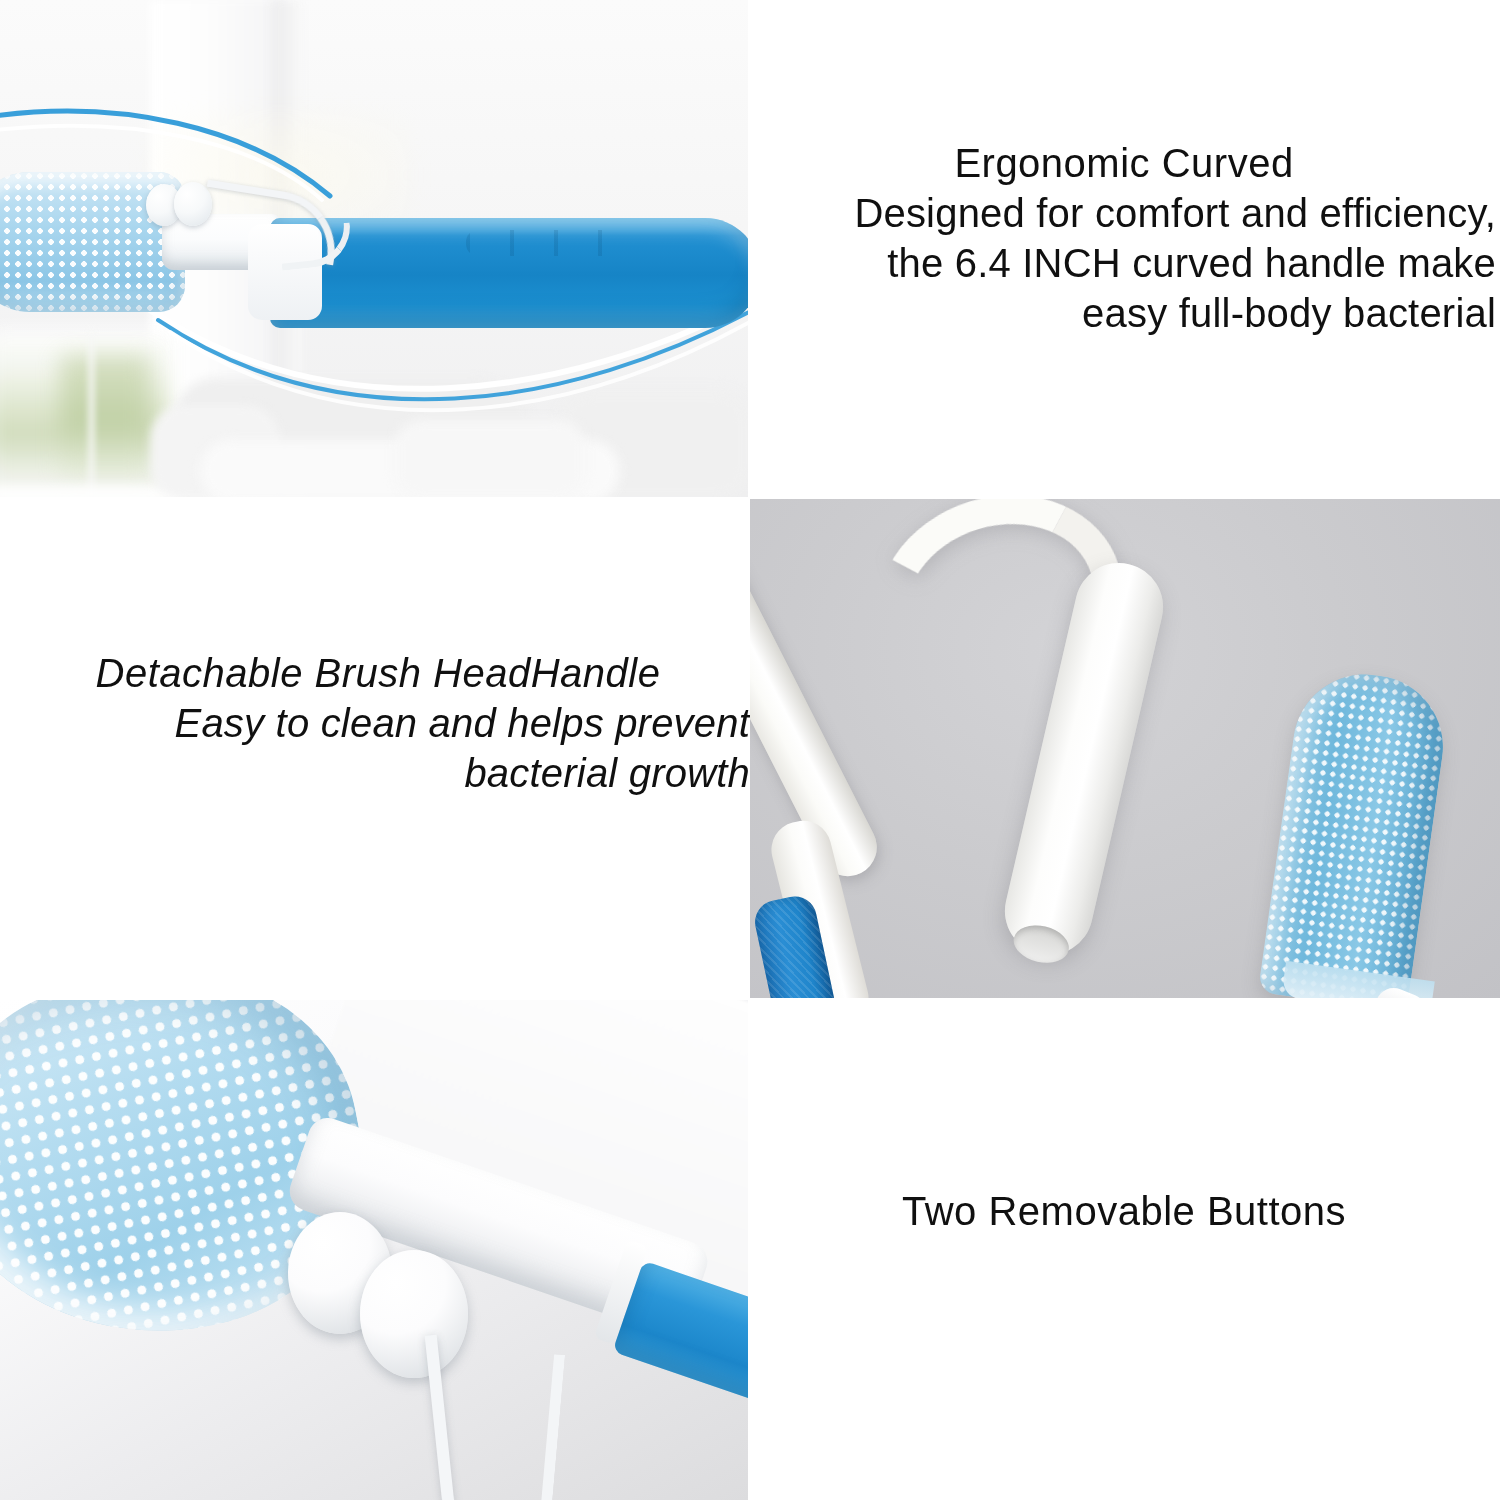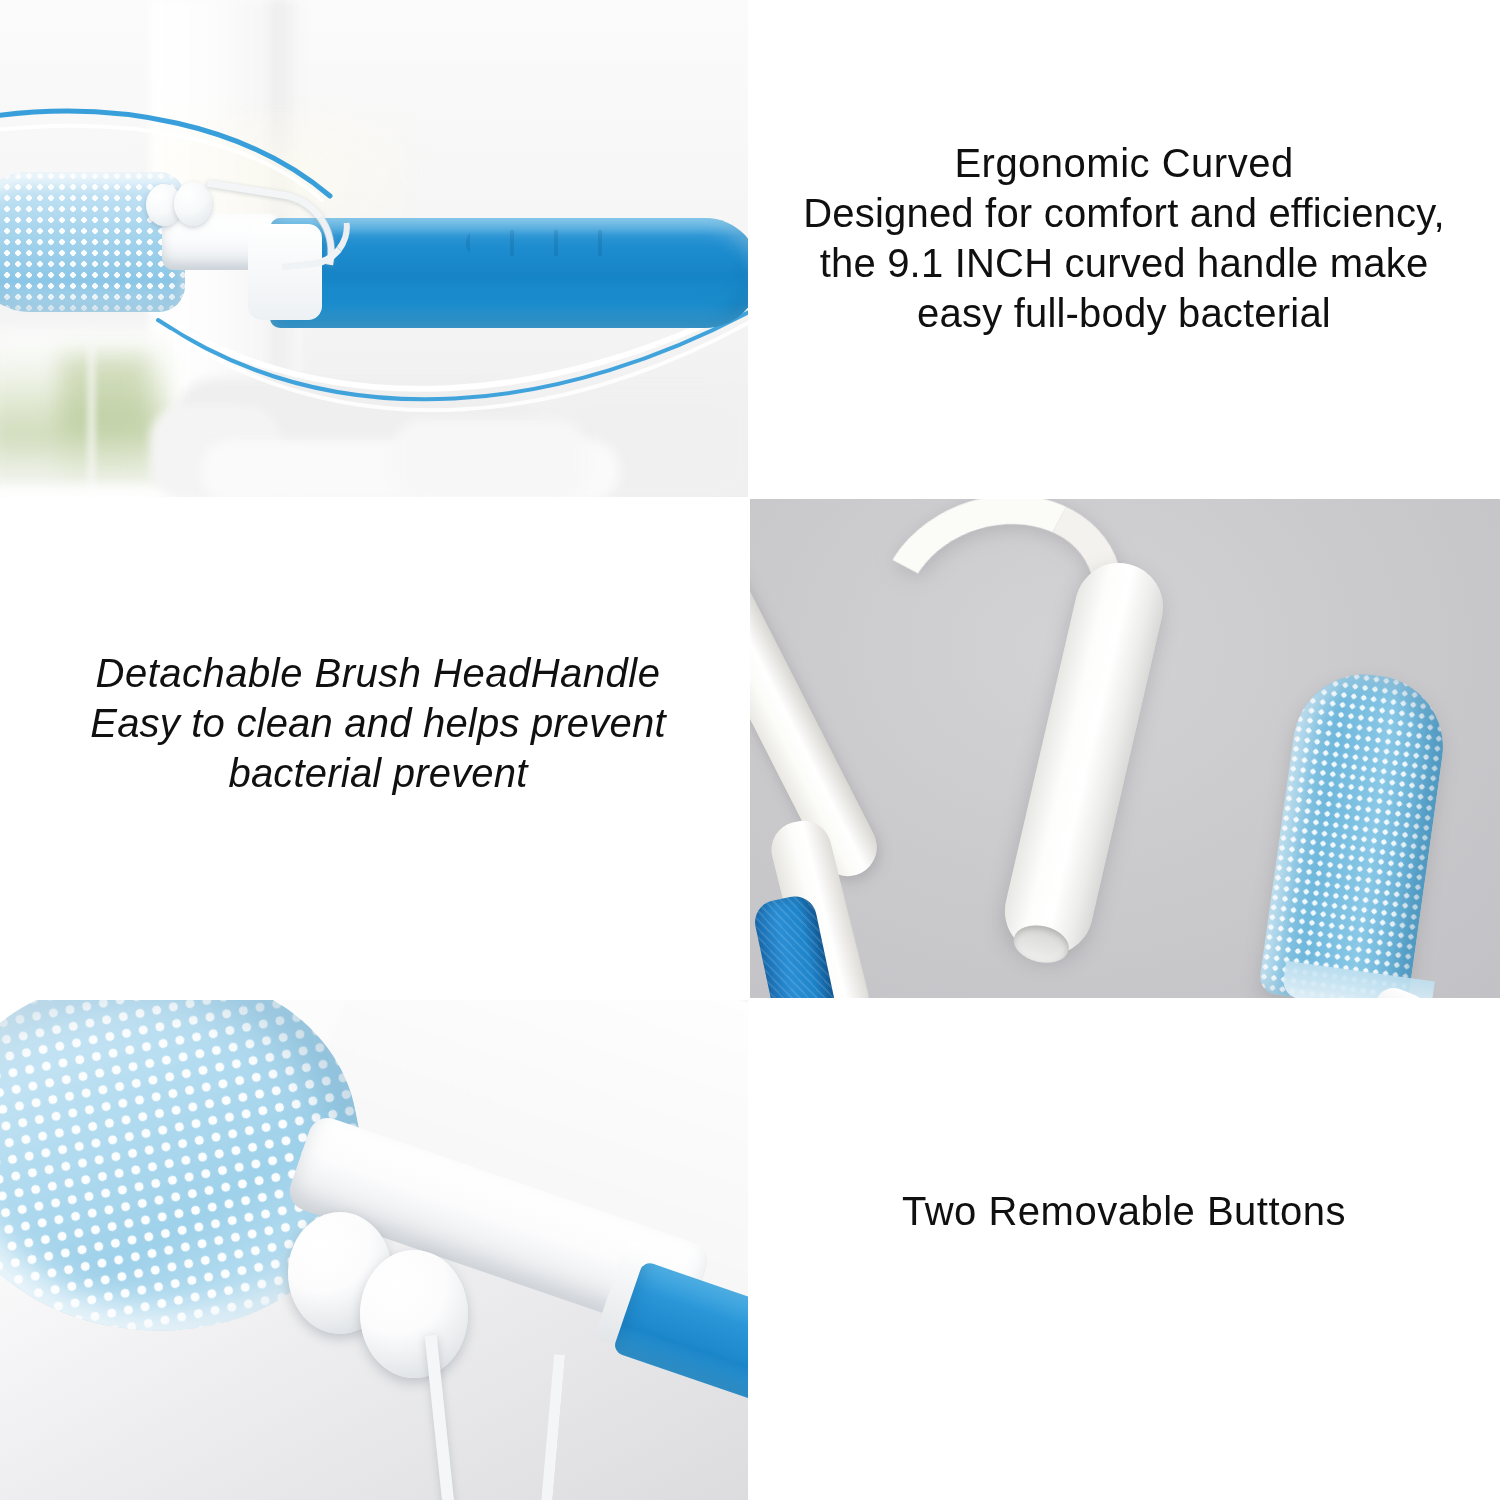--- a/index.html
+++ b/index.html
@@ -14,21 +14,21 @@
 
   .r1{top:0;height:497px;}
   .r2{top:499px;height:499px;}
   .r3{top:1000px;height:500px;}
   .cL{left:0;width:748px;}
   .cR{left:750px;width:750px;}
 
   
   .textblock{position:absolute;text-align:center;color:#101010;}
   .tb-head{font-size:40px;line-height:50px;letter-spacing:.5px;white-space:nowrap;}
-  .tb-body{font-size:40px;line-height:50px;letter-spacing:.2px;}
+  .tb-body{font-size:40px;line-height:50px;letter-spacing:.2px;text-align:right;}
   .tb-body div{white-space:nowrap;}
 
   #tb-ergonomic{left:752px;top:138px;width:744px;}
   #tb-detach  {left:6px;  top:648px;width:744px;font-style:italic;}
   #tb-buttons {left:752px;top:1186px;width:744px;}
 
   
   .scene{position:absolute;inset:0;background:
       linear-gradient(180deg,#fbfbfb 0%,#f6f6f6 45%,#efeff0 100%);}
   
@@ -231,30 +231,30 @@
       <div class="tl-bead b2"></div>
       <div class="tl-cord"></div>
       <div class="tl-cord2"></div>
     </div>
   </div>
 
   <div class="textblock" id="tb-ergonomic">
     <div class="tb-head">Ergonomic Curved</div>
     <div class="tb-body">
       <div>Designed for comfort and efficiency,</div>
-      <div>the 9.1 INCH curved handle make</div>
+      <div>the 6.4 INCH curved handle make</div>
       <div>easy full-body bacterial</div>
     </div>
   </div>
 
   <div class="textblock" id="tb-detach">
     <div class="tb-head">Detachable Brush HeadHandle</div>
     <div class="tb-body">
       <div>Easy to clean and helps prevent</div>
-      <div>bacterial prevent</div>
+      <div>bacterial growth</div>
     </div>
   </div>
 
   <div class="cell photo r2 cR">
     <div class="gray"></div>
 
     <div class="mr-handle">
       <div class="hook"></div>
       <div class="stem"></div>
       <div class="lower"></div>

